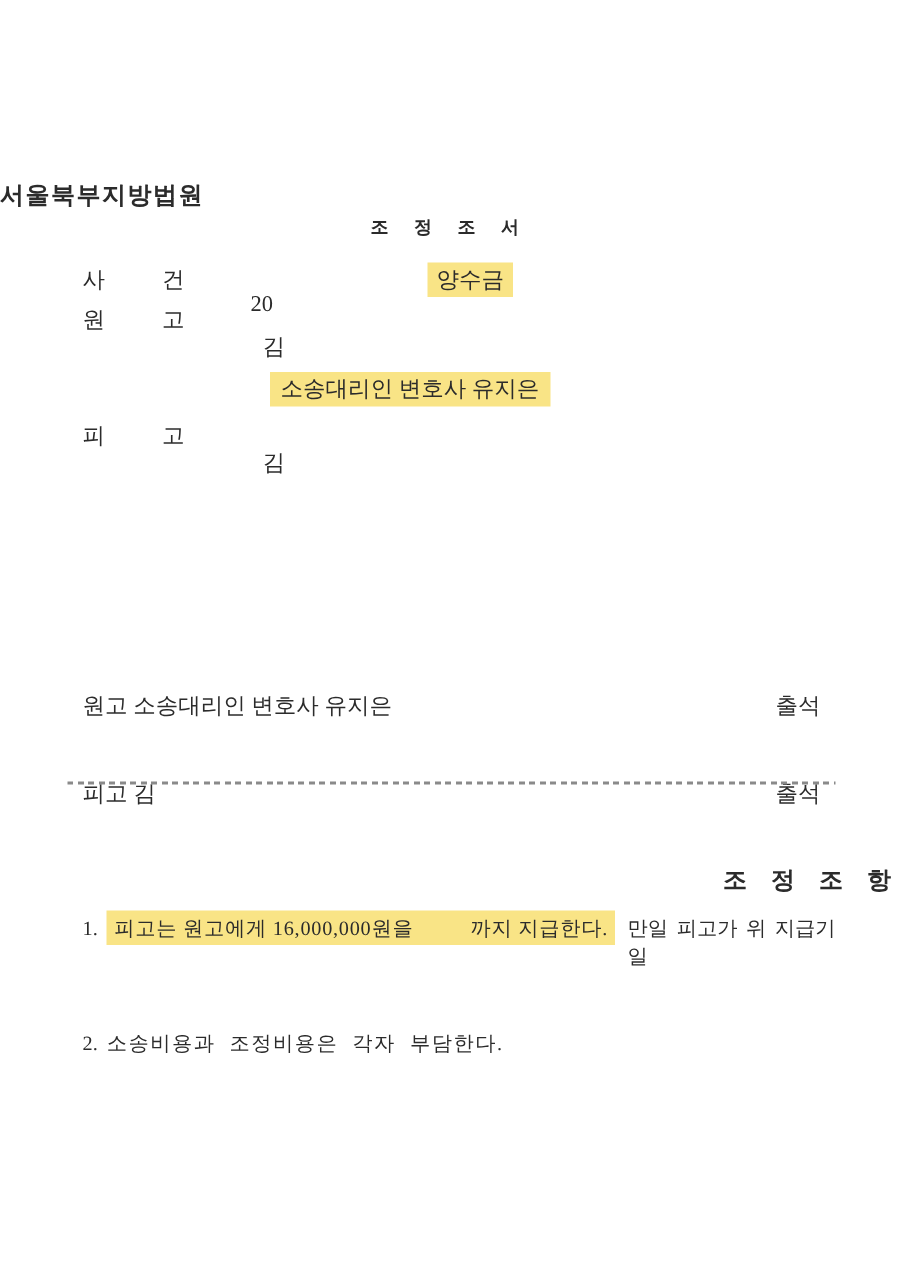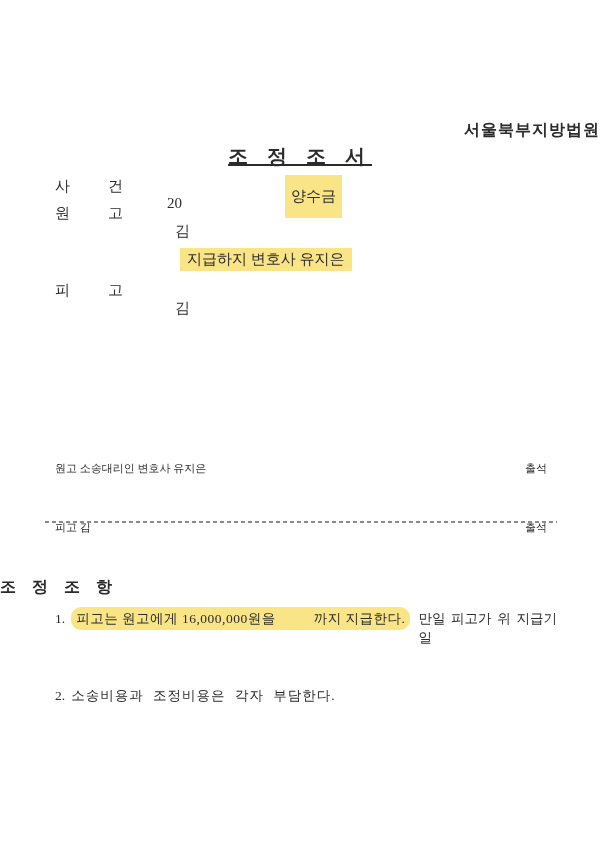--- a/index.html
+++ b/index.html
@@ -24,57 +24,57 @@
     letter-spacing: 2px;
     color: var(--watermark, #efefef);
     white-space: nowrap;
     user-select: none;
     z-index: 0;
   }
 
   
   .court-name {
     position: absolute; left: 0; top: 120px; width: 600px;
-    text-align: right; font-size: 16px; font-weight: bold;
+    text-align: left; font-size: 16px; font-weight: bold;
     letter-spacing: 1px; z-index: 1;
   }
   .doc-title {
     position: absolute; left: 0; top: 143px; width: 600px;
-    text-align: center; font-size: 20px; font-weight: bold;
-    letter-spacing: 7px; z-index: 1; text-decoration: underline;
+    text-align: center; font-size: 12px; font-weight: bold;
+    letter-spacing: 7px; z-index: 1;
   }
 
   
   .field-row { position: absolute; left: 55px; height: 20px; font-size: 15px; z-index: 1; }
   .row-case      { top: 177px; }
   .row-plaintiff { top: 204px; }
   .row-rep       { top: 250px; }
   .row-defendant { top: 281px; }
   .field-label {
     position: absolute; left: 0; top: 0;
     letter-spacing: 38px; white-space: nowrap;
   }
   .field-value { position: absolute; left: 112px; top: 18px; white-space: nowrap; }
   .field-value.name { left: 120px; }
   .case-type {
     position: absolute; left: 230px; top: -2px;
     background: var(--highlight, #f9e486);
-    padding: 12px 6px; white-space: nowrap;
+    padding: 2px 6px; white-space: nowrap;
   }
   .rep-highlight {
     position: absolute; left: 125px; top: -2px;
     background: var(--highlight, #f9e486);
     padding: 2px 7px; white-space: nowrap;
   }
 
   
   .attendance-row {
     position: absolute; left: 55px; width: 492px;
     display: flex; justify-content: space-between; align-items: baseline;
-    font-size: 11px; z-index: 1;
+    font-size: 15px; z-index: 1;
   }
   .att-1 { top: 461px; }
   .att-2 { top: 520px; }
   .att-party { white-space: nowrap; }
   .att-status { white-space: nowrap; }
 
   
   .divider {
     position: absolute; left: 45px; top: 521px; width: 512px; height: 2px;
     background-image: repeating-linear-gradient(90deg,
@@ -82,42 +82,41 @@
     z-index: 1;
   }
 
   .settlement-intro {
     position: absolute; left: 55px; top: 535px;
     font-size: 15px; letter-spacing: 1px; word-spacing: 4px; z-index: 1;
   }
 
   .clause-heading {
     position: absolute; left: 0; top: 577px; width: 600px;
-    text-align: left; font-size: 16px; font-weight: bold;
+    text-align: right; font-size: 16px; font-weight: bold;
     letter-spacing: 6px; z-index: 1;
   }
 
   
   .clause-line {
     position: absolute; left: 55px; width: 502px;
     font-size: 13.5px; line-height: 19px; z-index: 1;
   }
   .c1-l1 { top: 607px; display: flex; align-items: baseline; }
   .c1-l2 { top: 633px; padding-left: 20px; text-align: justify; text-align-last: justify; }
   .c1-l3 { top: 659px; padding-left: 20px; word-spacing: 5px; letter-spacing: 1px; }
   .c2-l1 { top: 686px; display: flex; align-items: baseline; }
 
   .clause-num { flex: 0 0 auto; margin-right: 6px; }
   .clause1-highlight {
     flex: 0 0 auto;
     background: var(--highlight, #f9e486);
     padding: 2px 5px;
     white-space: nowrap;
     letter-spacing: 0.5px;
-    border-radius: 10px;
   }
   .redacted-gap { display: inline-block; width: 38px; }
   .clause1-rest {
     flex: 1 1 auto; min-width: 0;
     padding-left: 8px;
     text-align: justify; text-align-last: justify;
   }
   .clause2-text { flex: 0 0 auto; word-spacing: 5px; letter-spacing: 1px; }
 </style>
 </head>
@@ -134,21 +133,21 @@
     <span class="field-value">20</span>
     <span class="case-type">양수금</span>
   </div>
 
   <div class="field-row row-plaintiff">
     <span class="field-label">원고</span>
     <span class="field-value name">김</span>
   </div>
 
   <div class="field-row row-rep">
-    <span class="rep-highlight">지급하지 변호사 유지은</span>
+    <span class="rep-highlight">소송대리인 변호사 유지은</span>
   </div>
 
   <div class="field-row row-defendant">
     <span class="field-label">피고</span>
     <span class="field-value name">김</span>
   </div>
 
   <div class="attendance-row att-1">
     <span class="att-party">원고 소송대리인 변호사 유지은</span>
     <span class="att-status">출석</span>

